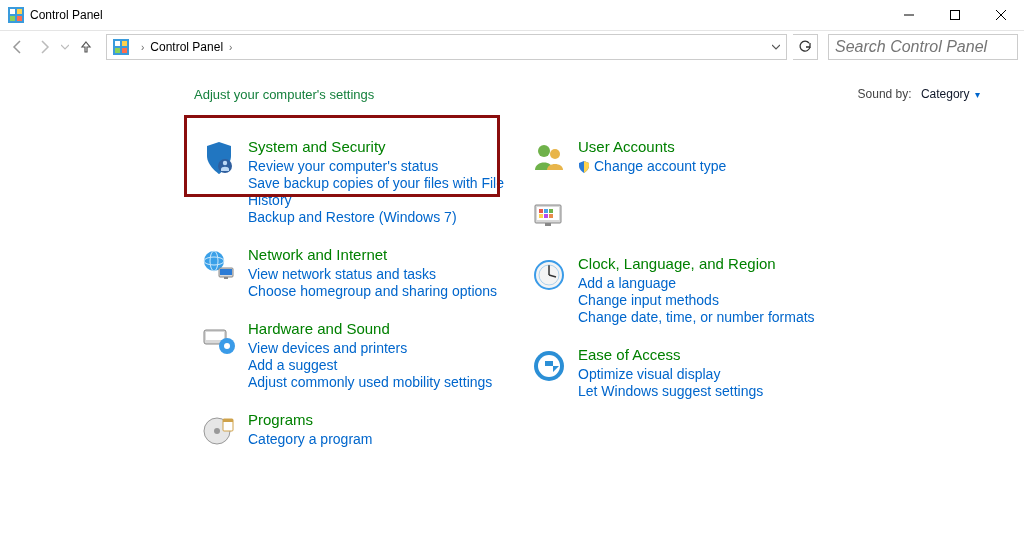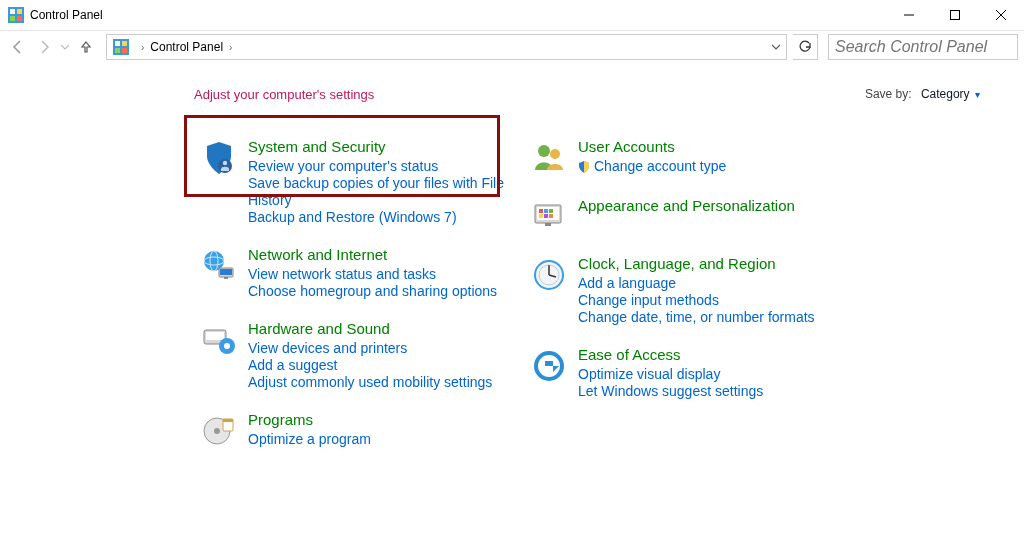--- a/index.html
+++ b/index.html
@@ -19,21 +19,21 @@
   .addr .crumb{font-size:12px}
   .addr .chev{margin:0 6px;color:#666;font-size:10px}
   .addr .right-ctrls{margin-left:auto;display:flex;align-items:center}
   .addr .right-ctrls .drop{width:20px;height:22px;display:flex;align-items:center;justify-content:center;color:#555}
   .refresh-btn{width:24px;height:24px;border:1px solid #ccc;border-left:none;display:flex;align-items:center;justify-content:center;color:#333;margin-right:8px}
   .search{width:180px;height:24px;border:1px solid #ccc;display:flex;align-items:center;padding:0 4px}
   .search input{flex:1;border:none;outline:none;font-size:16px;font-style:italic;color:#777;background:transparent}
   .search .mag{color:#555}
   
   .content{padding:24px 0 0 194px;position:relative}
-  .heading{color:#be185d;font-size:13px;margin-bottom:4px}
+  .heading{color:#15803d;font-size:13px;margin-bottom:4px}
   .viewby{position:absolute;right:44px;top:24px;font-size:12px;color:#444}
   .viewby .vb-val{color:#0f172a;margin-left:6px}
   .viewby .vb-arrow{color:#0066cc;font-size:10px;margin-left:2px}
   .cols{display:flex;margin-top:30px}
   .col{width:330px}
   .col.right{width:330px;margin-left:0}
   .cat{display:flex;padding:6px 4px 14px 4px}
   .cat .iconwrap{width:42px;flex:0 0 42px;display:flex;justify-content:center;align-items:flex-start;padding-top:2px}
   .cat .iconwrap svg{width:36px;height:36px}
   .cat .texts{flex:1;padding-left:8px}
@@ -133,21 +133,21 @@
           <line x1="8" y1="8" x2="12" y2="12" stroke="#666" stroke-width="1.3"></line>
         </svg>
     </span>
   </div>
 </div>
 
 <div class="content">
   <div class="heading">Adjust your computer's settings</div>
 
   <div class="viewby">
-    <span>Save by:</span>
+    <span>Sound by:</span>
     <span class="vb-val">Category</span>
     <span class="vb-arrow">▾</span>
   </div>
 
   <div class="highlight-box"></div>
 
   <div class="cols">
 
     <div class="col">
 
@@ -207,21 +207,21 @@
         <div class="iconwrap">
           <svg viewBox="0 0 36 36">
               <circle cx="16" cy="18" r="13" fill="#e6e6e6" stroke="#999"></circle>
               <circle cx="16" cy="18" r="3" fill="#999"></circle>
               <rect x="22" y="6" width="10" height="12" rx="1" fill="#fff" stroke="#cfa24a"></rect>
               <rect x="22" y="6" width="10" height="3" fill="#cfa24a"></rect>
             </svg>
         </div>
         <div class="texts">
           <div class="cat-title">Programs</div>
-          <span class="link">Optimize a program</span>
+          <span class="link">Category a program</span>
         </div>
       </div>
 
     </div>
 
     <div class="col right">
 
       <div class="cat">
         <div class="iconwrap">
           <svg viewBox="0 0 36 36">
@@ -251,23 +251,20 @@
               <rect x="6" y="8" width="22" height="13" fill="#fff"></rect>
               <rect x="8" y="10" width="4" height="4" fill="#e8584a"></rect>
               <rect x="13" y="10" width="4" height="4" fill="#4aa0e8"></rect>
               <rect x="18" y="10" width="4" height="4" fill="#6fb24a"></rect>
               <rect x="8" y="15" width="4" height="4" fill="#ffd24d"></rect>
               <rect x="13" y="15" width="4" height="4" fill="#b84ae8"></rect>
               <rect x="18" y="15" width="4" height="4" fill="#e88b4a"></rect>
               <rect x="14" y="24" width="6" height="3" fill="#888"></rect>
             </svg>
         </div>
-        <div class="texts">
-          <div class="cat-title">Appearance and Personalization</div>
-        </div>
       </div>
 
       <div class="cat">
         <div class="iconwrap">
           <svg viewBox="0 0 36 36">
               <circle cx="18" cy="18" r="14" fill="#f4f4f4" stroke="#3a9be8" stroke-width="2"></circle>
               <line x1="18" y1="18" x2="18" y2="8" stroke="#333" stroke-width="1.5"></line>
               <line x1="18" y1="18" x2="25" y2="20" stroke="#333" stroke-width="1.5"></line>
               <circle cx="18" cy="18" r="10" fill="none" stroke="#68b0e8" stroke-width="1" opacity="0.5"></circle>
             </svg>

